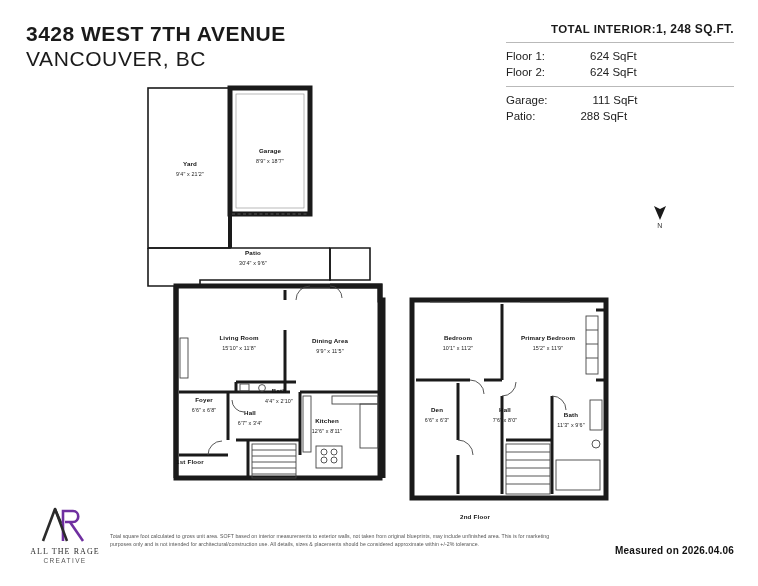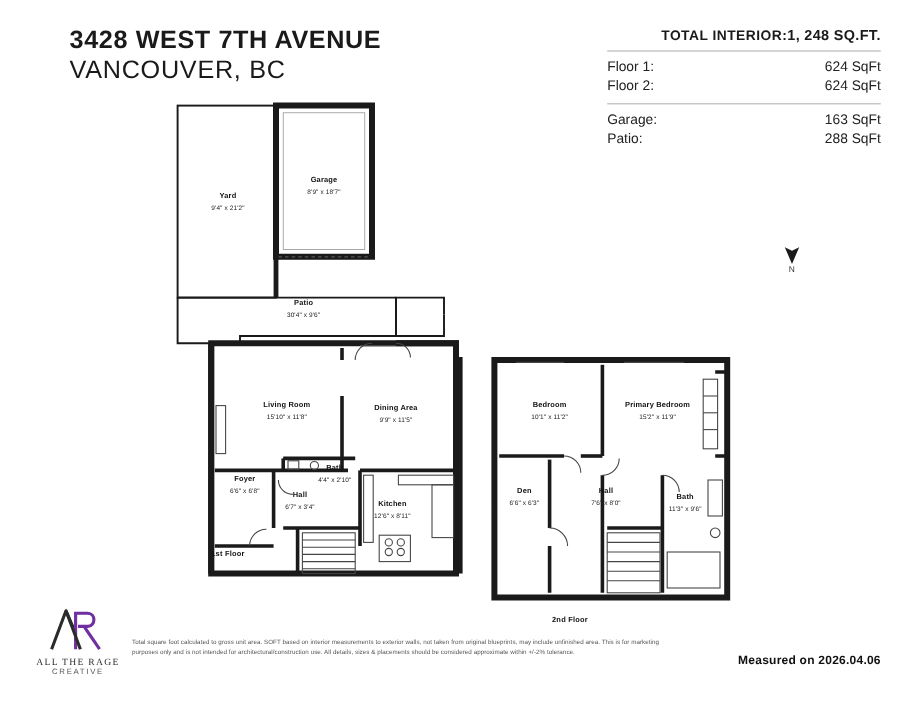--- a/index.html
+++ b/index.html
@@ -7,36 +7,36 @@
     width:758px;height:586px;
     background:#ffffff;
     font-family:"Liberation Sans", sans-serif;
     color:#1a1a1a;
     position:relative;
     overflow:hidden;
   }
   .page{position:absolute;inset:0;}
 
   
-  .title-block{position:absolute;left:26px;top:22px;margin-left:32px;}
+  .title-block{position:absolute;left:26px;top:22px;}
   .addr-line1{
     font-size:21px;font-weight:bold;letter-spacing:.5px;
     line-height:24px;
   }
   .addr-line2{
     font-size:21px;font-weight:normal;letter-spacing:.6px;
     line-height:23px;margin-top:1px;
   }
 
   .summary{position:absolute;right:24px;top:22px;width:228px;}
   .summary-top{display:flex;justify-content:flex-end;align-items:baseline;}
   .summary-top .lbl{font-size:11.5px;font-weight:bold;letter-spacing:.4px;}
   .summary-top .val{font-size:12px;font-weight:bold;letter-spacing:.3px;}
   .hr{border-top:1px solid #b9b9b9;margin:6px 0 5px;}
-  .srow{display:flex;justify-content:space-between;align-items:baseline;font-size:11.5px;line-height:16px;}
+  .srow{display:flex;justify-content:flex-start;align-items:baseline;font-size:11.5px;line-height:16px;gap:45px;}
   .srow .lbl{color:#222;}
   .srow .val{color:#222;}
 
   
   .compass{position:absolute;left:648px;top:205px;width:24px;text-align:center;}
   .compass svg{display:block;margin:0 auto;}
   .compass .n{font-size:7px;letter-spacing:.5px;margin-top:1px;color:#333;}
 
   
   .plan{position:absolute;left:0;top:0;width:758px;height:586px;}
@@ -83,21 +83,21 @@
       <span class="lbl">Floor 1:</span>
       <span class="val">624 SqFt</span>
     </div>
     <div class="srow">
       <span class="lbl">Floor 2:</span>
       <span class="val">624 SqFt</span>
     </div>
     <div class="hr"></div>
     <div class="srow">
       <span class="lbl">Garage:</span>
-      <span class="val">163 SqFt</span>
+      <span class="val">111 SqFt</span>
     </div>
     <div class="srow">
       <span class="lbl">Patio:</span>
       <span class="val">288 SqFt</span>
     </div>
   </div>
 
   <div class="compass">
     <svg width="14" height="16" viewBox="0 0 14 16">
       <path d="M7 15 L1 1 L7 4 L13 1 Z" fill="#1a1a1a"></path>

